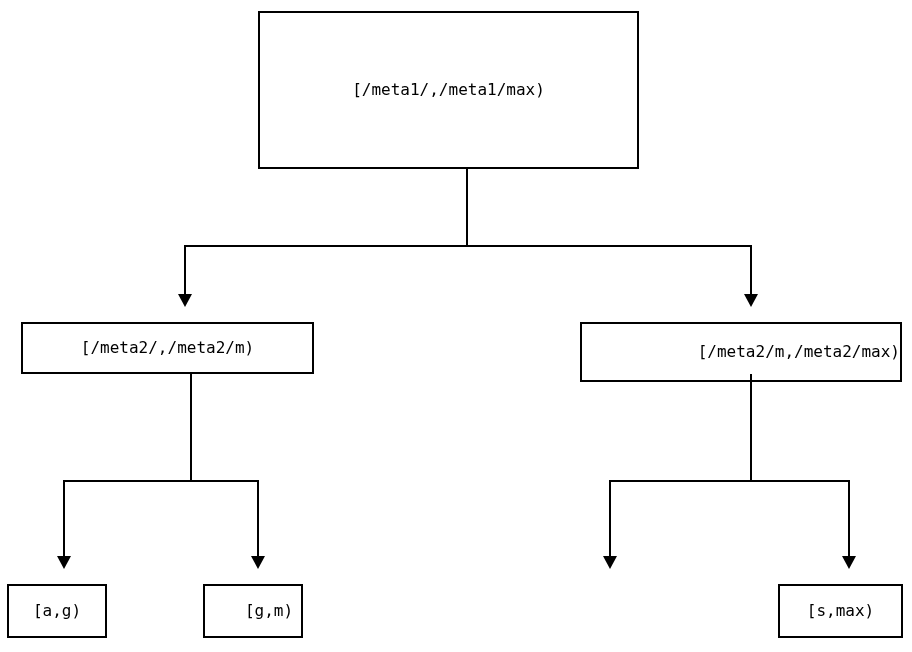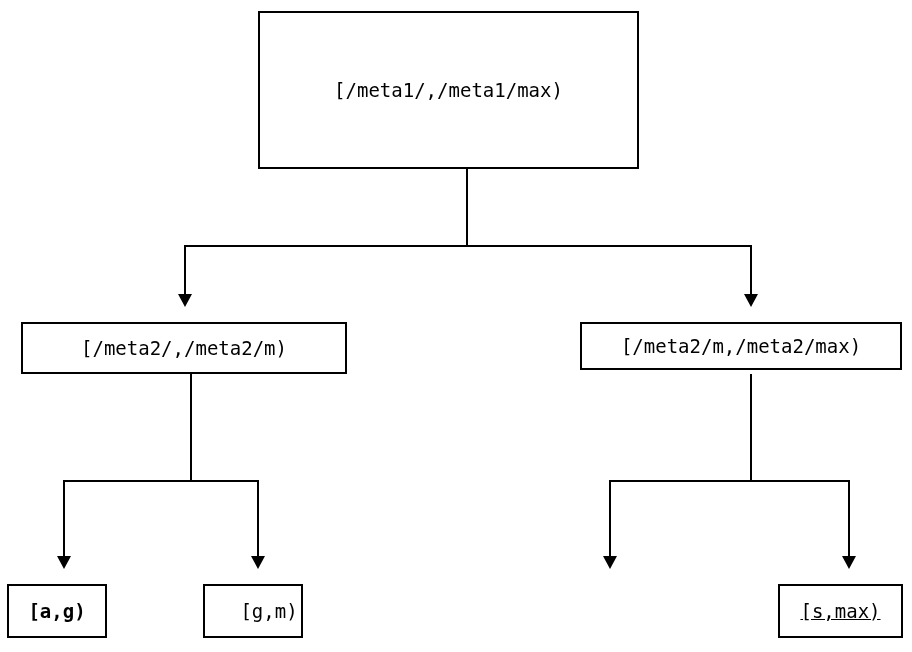--- a/index.html
+++ b/index.html
@@ -21,21 +21,21 @@
   .node {
     position: absolute;
     box-sizing: border-box;
     border: 2px solid #000000;
     background: #ffffff;
     display: flex;
     align-items: center;
     justify-content: center;
     color: #000000;
     font-family: "DejaVu Sans Mono", "Liberation Mono", monospace;
-    font-size: 19px;
+    font-size: 16px;
     line-height: 1;
     letter-spacing: 0px;
     white-space: pre;
   }
   .node-label {
     display: block;
     text-align: center;
     white-space: pre;
   }
   .edge-v {
@@ -66,48 +66,48 @@
     <span class="node-label">[/meta1/,/meta1/max)</span>
   </div>
 
   <div class="edge-v" style="left:466px; top:169px; height:78px;"></div>
   <div class="edge-h" style="left:184px; top:245px; width:568px;"></div>
   <div class="edge-v" style="left:184px; top:245px; height:49px;"></div>
   <div class="arrowhead" style="left:178px; top:294px;"></div>
   <div class="edge-v" style="left:750px; top:245px; height:49px;"></div>
   <div class="arrowhead" style="left:744px; top:294px;"></div>
 
-  <div class="node" style="left:21px; top:322px; width:326px; height:52px;">
+  <div class="node" style="left:21px; top:322px; width:293px; height:52px;">
     <span class="node-label">[/meta2/,/meta2/m)</span>
   </div>
 
-  <div class="node" style="left:580px; top:322px; width:322px; height:48px;">
+  <div class="node" style="left:580px; top:322px; width:322px; height:60px;justify-content:flex-end;">
     <span class="node-label">[/meta2/m,/meta2/max)</span>
   </div>
 
   <div class="edge-v" style="left:190px; top:374px; height:108px;"></div>
   <div class="edge-h" style="left:63px; top:480px; width:196px;"></div>
   <div class="edge-v" style="left:63px; top:480px; height:76px;"></div>
   <div class="arrowhead" style="left:57px; top:556px;"></div>
   <div class="edge-v" style="left:257px; top:480px; height:76px;"></div>
   <div class="arrowhead" style="left:251px; top:556px;"></div>
 
   <div class="edge-v" style="left:750px; top:374px; height:108px;"></div>
   <div class="edge-h" style="left:609px; top:480px; width:241px;"></div>
   <div class="edge-v" style="left:609px; top:480px; height:76px;"></div>
   <div class="arrowhead" style="left:603px; top:556px;"></div>
   <div class="edge-v" style="left:848px; top:480px; height:76px;"></div>
   <div class="arrowhead" style="left:842px; top:556px;"></div>
 
-  <div class="node" style="left:7px; top:584px; width:100px; height:54px;font-weight:bold;">
+  <div class="node" style="left:7px; top:584px; width:100px; height:54px;">
     <span class="node-label">[a,g)</span>
   </div>
 
   <div class="node" style="left:203px; top:584px; width:100px; height:54px;padding-left:32px;">
     <span class="node-label">[g,m)</span>
   </div>
 
 
-  <div class="node" style="left:778px; top:584px; width:125px; height:54px;text-decoration:underline;">
+  <div class="node" style="left:778px; top:584px; width:125px; height:54px;">
     <span class="node-label">[s,max)</span>
   </div>
 
 </div>
 
 </body></html>

